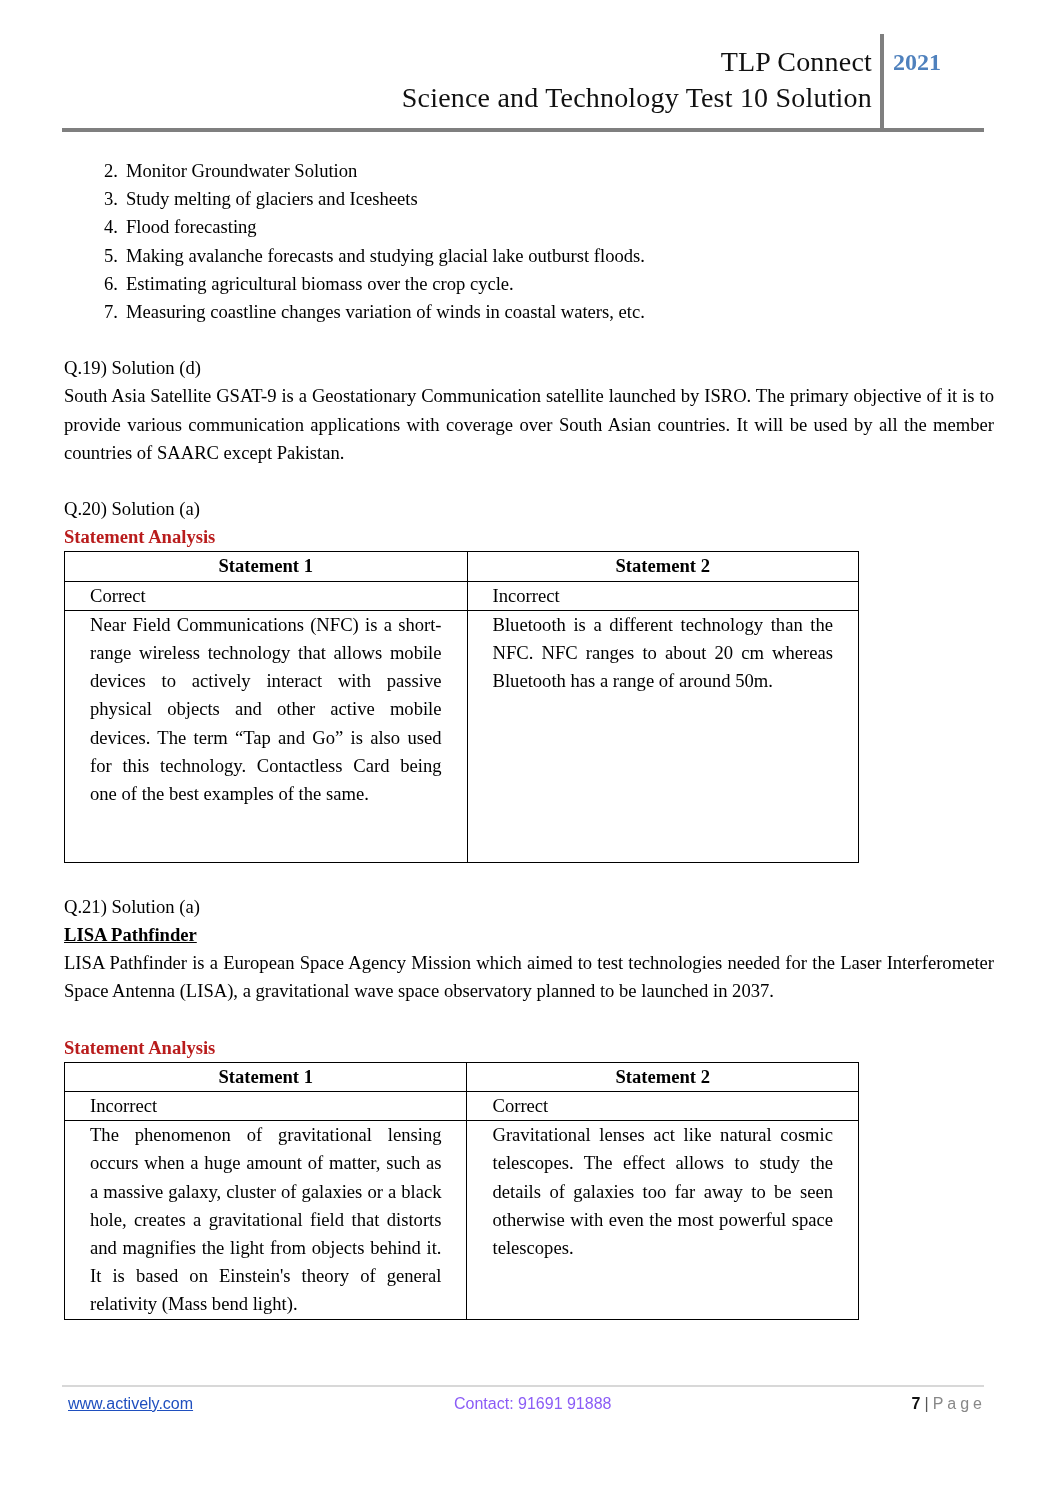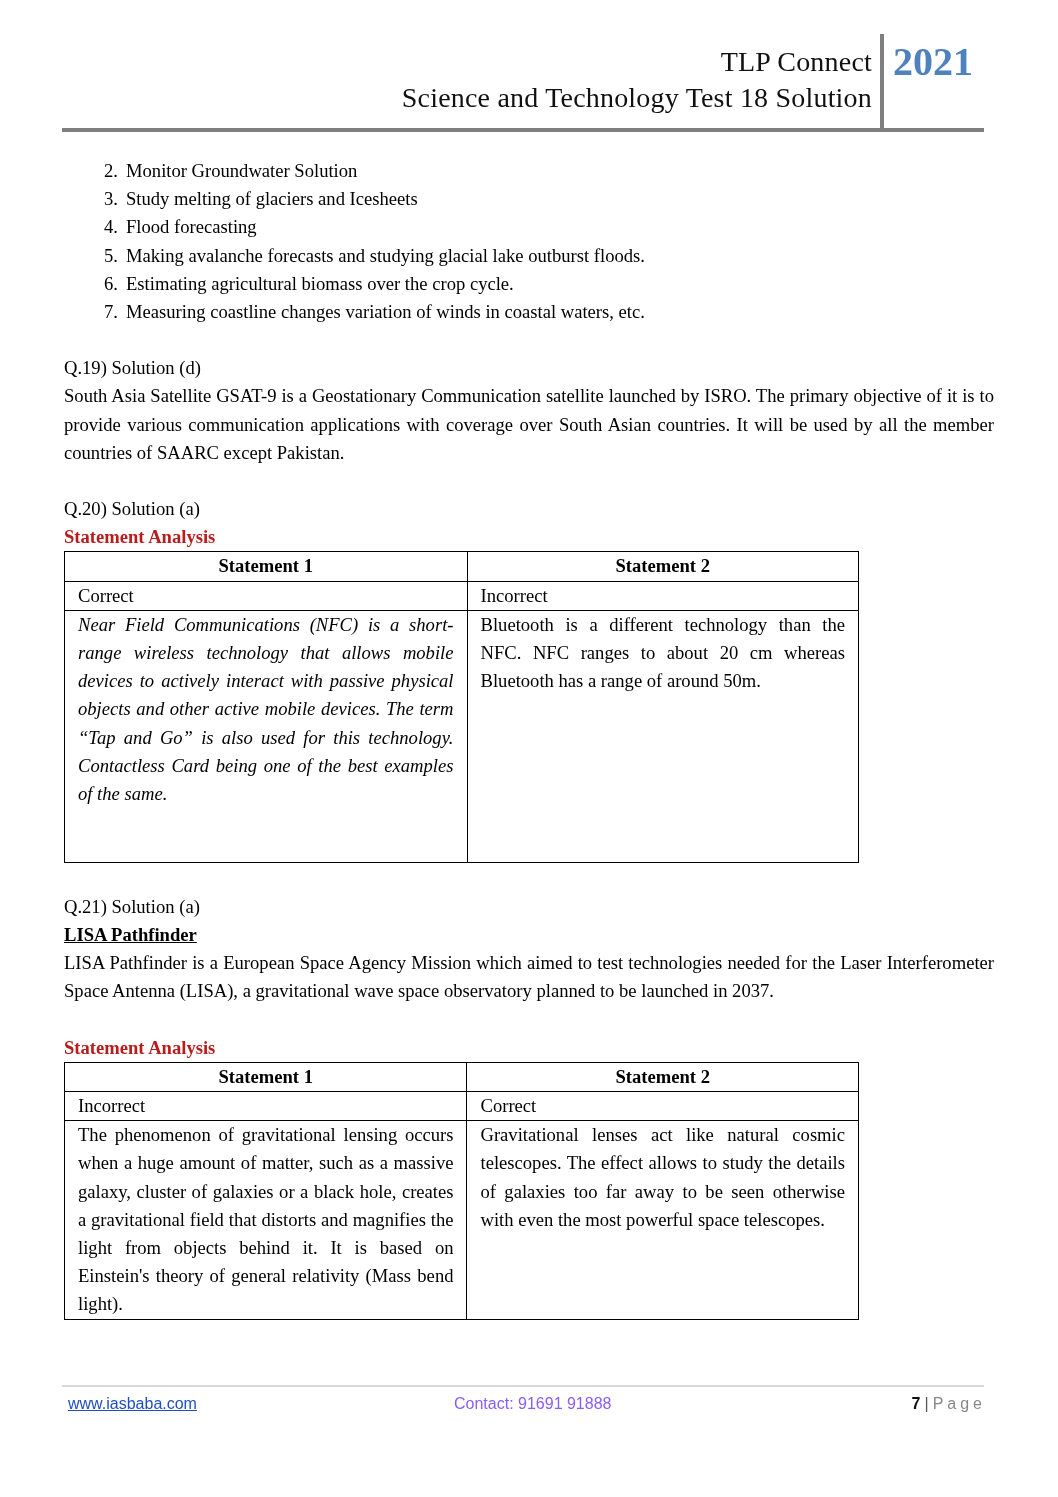--- a/index.html
+++ b/index.html
@@ -2,34 +2,34 @@
 <html><head>
 <meta charset="utf-8">
 <style>
   * { box-sizing: border-box; margin: 0; padding: 0; }
   html, body { width: 1058px; height: 1497px; background: #ffffff; }
   body { position: relative; font-family: "Liberation Serif", "DejaVu Serif", serif; color: #000; overflow: hidden; }
 
   .header { position: absolute; left: 62px; top: 34px; width: 922px; height: 98px; }
   .header-titles { position: absolute; right: 112px; top: 10px; text-align: right; font-family: "Liberation Serif", serif; font-size: 28px; line-height: 36px; color: #111; letter-spacing: 0.2px; }
   .header-vline { position: absolute; left: 818px; top: 0; width: 4px; height: 98px; background: #7f7f7f; }
-  .header-year { position: absolute; left: 831px; top: 10px; font-family: "Liberation Serif", serif; font-size: 40px; font-weight: bold; color: #4f81bd; line-height: 36px; }
+  .header-year { position: absolute; left: 831px; top: 10px; font-family: "Liberation Serif", serif; font-size: 24px; font-weight: bold; color: #4f81bd; line-height: 36px; }
   .header-hline { position: absolute; left: 0; top: 94px; width: 922px; height: 4px; background: #7f7f7f; }
 
   .content { position: absolute; left: 64px; top: 157px; width: 930px; font-size: 18.6px; line-height: 28.2px; }
   .list { list-style: none; padding-left: 40px; }
   .list li { display: flex; }
   .list .num { width: 22px; }
   .gap { height: 28px; }
   .para { text-align: justify; }
   .red-heading { color: #b91c1c; font-weight: bold; }
   .ul-heading { font-weight: bold; text-decoration: underline; }
 
   table.stmt { border-collapse: collapse; width: 795px; margin-left: 0; }
-  table.stmt td, table.stmt th { border: 1.5px solid #000; vertical-align: top; padding: 0 13px; font-size: 18.6px; line-height: 28.2px; }
+  table.stmt td, table.stmt th { border: 1.5px solid #000; vertical-align: top; padding: 0 25px; font-size: 18.6px; line-height: 28.2px; }
   table.stmt th { font-weight: bold; text-align: center; }
   table.stmt td.center { text-align: left; }
   table.stmt td.body { text-align: justify; }
   table.stmt col.c1 { width: 403px; }
   table.stmt col.c2 { width: 392px; }
 
   .footer { position: absolute; left: 62px; top: 1385px; width: 932px; }
   .footer-line { height: 2px; background: #d8d8d8; width: 922px; }
   .footer-row { position: relative; height: 30px; margin-top: 8px; font-family: "Liberation Sans", "DejaVu Sans", sans-serif; font-size: 16px; }
   .footer-link { position: absolute; left: 6px; top: 0; color: #1f4fbf; text-decoration: underline; }
@@ -38,21 +38,21 @@
   .footer-page .pnum { font-weight: bold; color: #111; }
   .footer-page .sep { color: #555; margin: 0 4px; }
   .footer-page .plabel { color: #888; letter-spacing: 4px; }
 </style>
 </head>
 <body>
 
 <div class="header">
   <div class="header-titles">
     <div>TLP Connect</div>
-    <div>Science and Technology Test 18 Solution</div>
+    <div>Science and Technology Test 10 Solution</div>
   </div>
   <div class="header-vline"></div>
   <div class="header-year">2021</div>
   <div class="header-hline"></div>
 </div>
 
 <div class="content">
   <ul class="list">
     <li>
         <span class="num">2.</span>
@@ -100,21 +100,21 @@
       <tbody>
           <tr>
         <th>Statement 1</th>
         <th>Statement 2</th>
       </tr>
       <tr>
         <td class="center">Correct</td>
         <td class="center">Incorrect</td>
       </tr>
       <tr>
-        <td class="body" style="height:252px;font-style:italic;">Near Field Communications (NFC) is a short-range wireless technology that allows mobile devices to actively interact with passive physical objects and other active mobile devices. The term “Tap and Go” is also used for this technology. Contactless Card being one of the best examples of the same.</td>
+        <td class="body" style="height:252px;">Near Field Communications (NFC) is a short-range wireless technology that allows mobile devices to actively interact with passive physical objects and other active mobile devices. The term “Tap and Go” is also used for this technology. Contactless Card being one of the best examples of the same.</td>
         <td class="body">Bluetooth is a different technology than the NFC. NFC ranges to about 20 cm whereas Bluetooth has a range of around 50m.</td>
       </tr>
     </tbody>
       </table>
   </section>
 
   <div class="gap" style="height:30px;"></div>
 
   <section>
     <div>Q.21) Solution (a)</div>
@@ -145,19 +145,19 @@
         <td class="body">Gravitational lenses act like natural cosmic telescopes. The effect allows to study the details of galaxies too far away to be seen otherwise with even the most powerful space telescopes.</td>
       </tr>
     </tbody>
       </table>
   </section>
 </div>
 
 <div class="footer">
   <div class="footer-line"></div>
   <div class="footer-row">
-    <a class="footer-link">www.iasbaba.com</a>
+    <a class="footer-link">www.actively.com</a>
     <span class="footer-contact">Contact: 91691 91888</span>
     <span class="footer-page">
       <span class="pnum">7</span><span class="sep">|</span><span class="plabel">Page</span>
     </span>
   </div>
 </div>
 
 </body></html>

